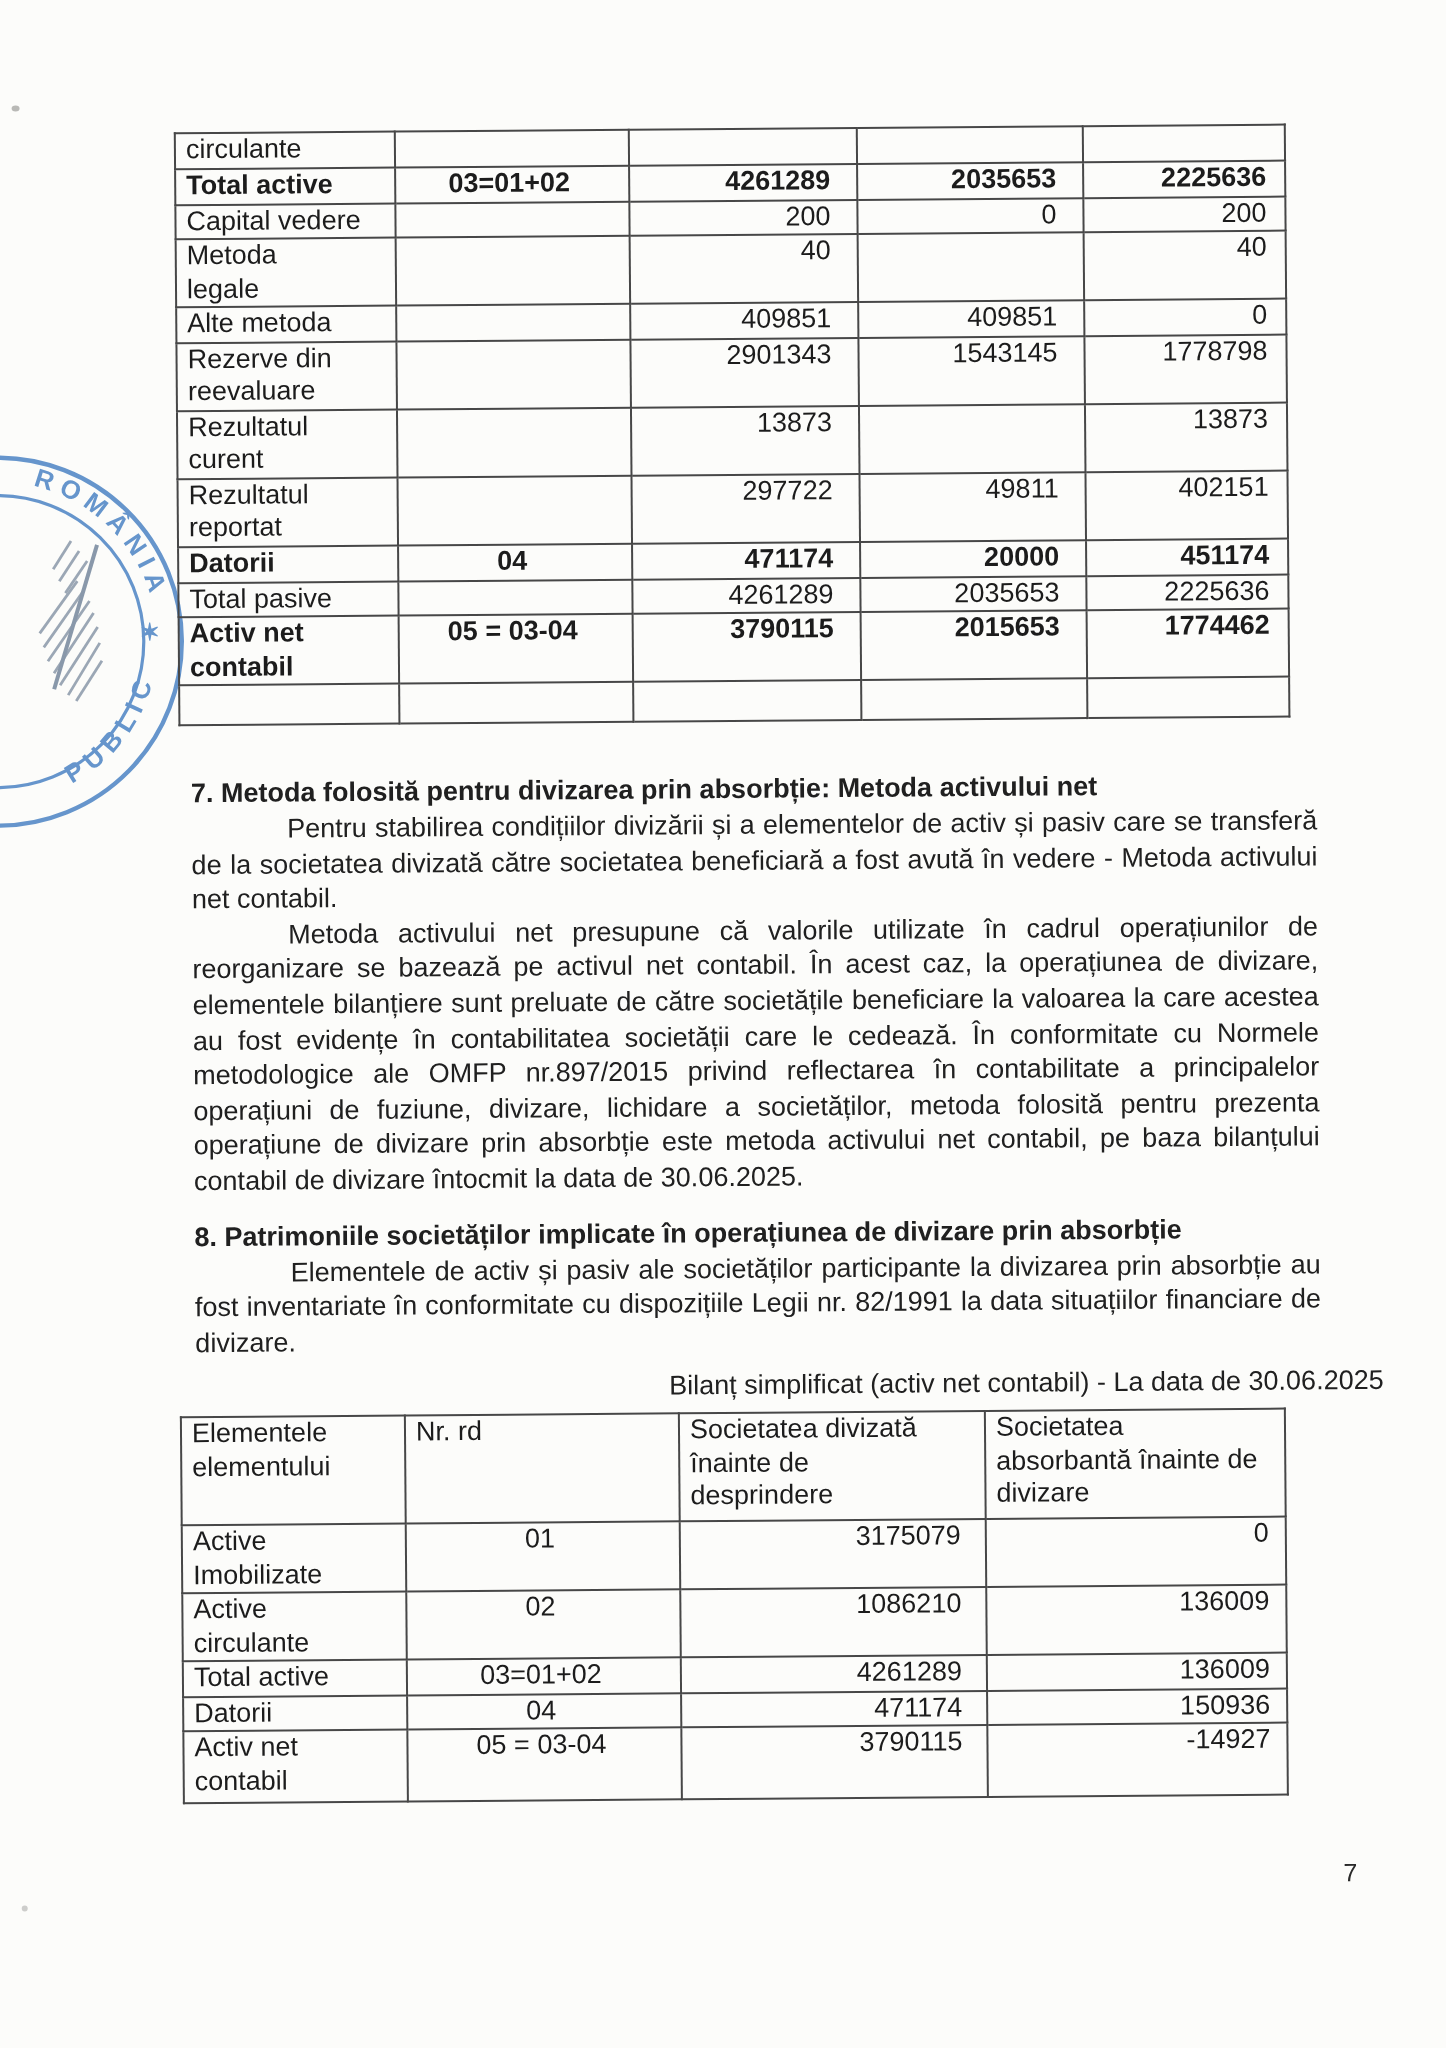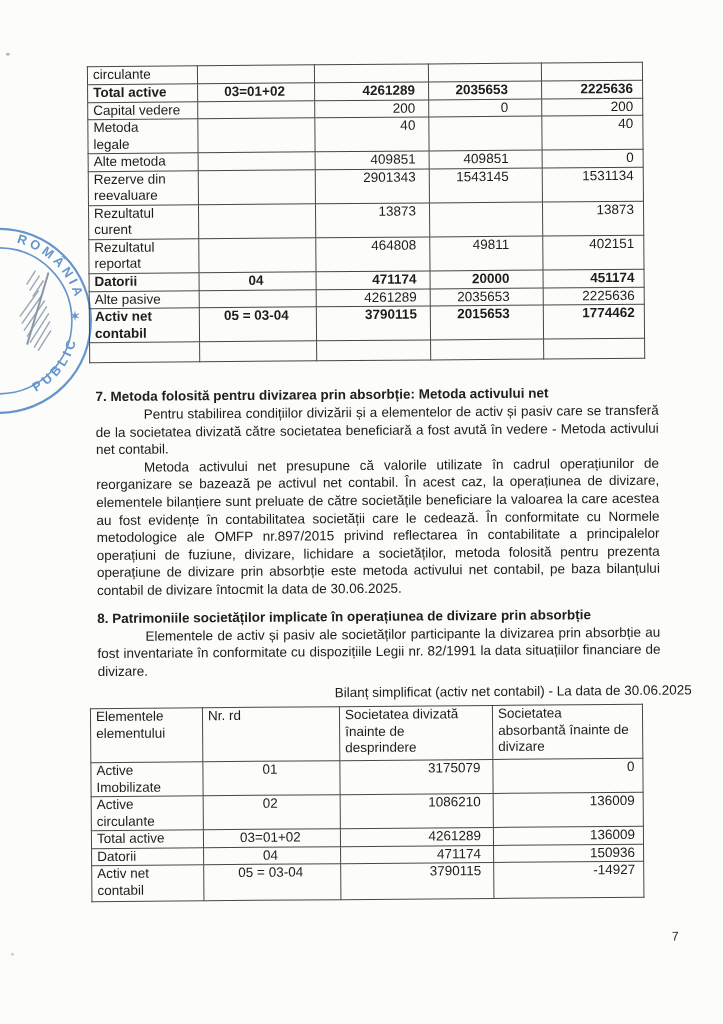--- a/index.html
+++ b/index.html
@@ -13,21 +13,21 @@
 
   
   table{border-collapse:collapse; table-layout:fixed; position:absolute;
         font-size:13.5px; line-height:16.5px; color:#1c1c1c;}
   td{border:1px solid #474747; vertical-align:top; white-space:pre-line;
      overflow:hidden; padding:0 3px 0 5px;}
   tr.b{font-weight:bold;}
   td.nr{text-align:center; padding-left:0;}
   
   td.v3{text-align:right; padding-right:13px;}
-  td.v4{text-align:right; padding-right:33px;}
+  td.v4{text-align:right; padding-right:13px;}
   td.v5{text-align:right; padding-right:9px;}
   
   td.c2{text-align:center; padding-left:0;}
   td.c3{text-align:right; padding-right:12px;}
   td.c4{text-align:right; padding-right:8px;}
   #table1{left:90px; top:64px;}
   #table2{left:88px; top:706px;}
 
   
   #textflow{position:absolute; left:96px; top:386px; width:563px;
@@ -127,47 +127,47 @@
           <td class="v3">409851</td>
           <td class="v4">409851</td>
           <td class="v5">0</td>
         </tr>
         <tr style="height:34px">
           <td>Rezerve din
 reevaluare</td>
           <td class="nr"></td>
           <td class="v3">2901343</td>
           <td class="v4">1543145</td>
-          <td class="v5">1531134</td>
+          <td class="v5">1778798</td>
         </tr>
         <tr style="height:34px">
           <td>Rezultatul
 curent</td>
           <td class="nr"></td>
           <td class="v3">13873</td>
           <td class="v4"></td>
           <td class="v5">13873</td>
         </tr>
         <tr style="height:34px">
           <td>Rezultatul
 reportat</td>
           <td class="nr"></td>
-          <td class="v3">464808</td>
+          <td class="v3">297722</td>
           <td class="v4">49811</td>
           <td class="v5">402151</td>
         </tr>
         <tr class="b" style="height:18px">
           <td>Datorii</td>
           <td class="nr">04</td>
           <td class="v3">471174</td>
           <td class="v4">20000</td>
           <td class="v5">451174</td>
         </tr>
         <tr style="height:17px">
-          <td>Alte pasive</td>
+          <td>Total pasive</td>
           <td class="nr"></td>
           <td class="v3">4261289</td>
           <td class="v4">2035653</td>
           <td class="v5">2225636</td>
         </tr>
         <tr class="b" style="height:34px">
           <td>Activ net
 contabil</td>
           <td class="nr">05 = 03-04</td>
           <td class="v3">3790115</td>

